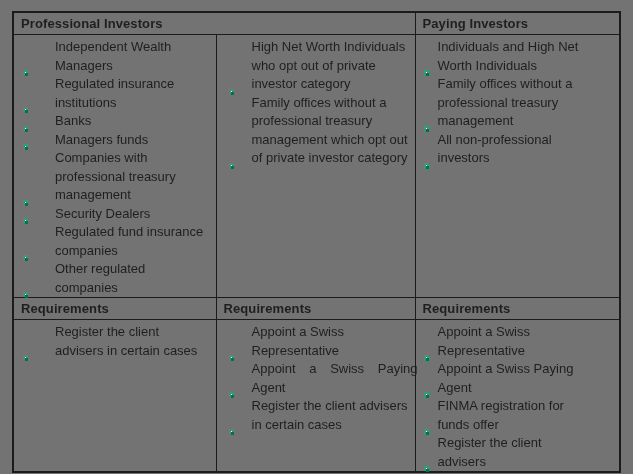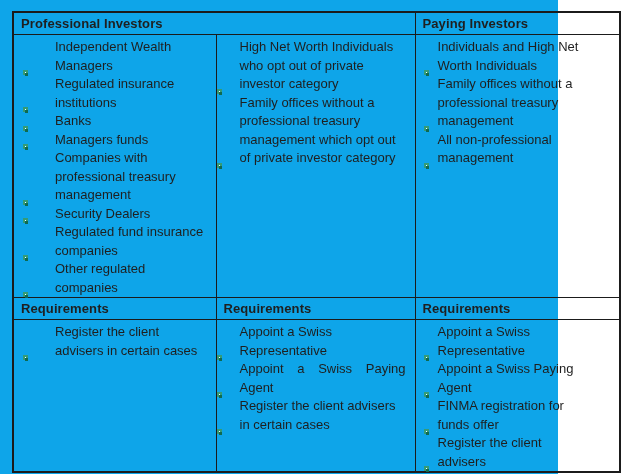--- a/index.html
+++ b/index.html
@@ -4,21 +4,21 @@
 <style>
   :root{
     --bullet-outer:#359B76;
     --bullet-inner:#0F6A50;
     --border:#1b1b1b;
     --text:#1f1f1f;
   }
   *{box-sizing:border-box;margin:0;padding:0;}
   html,body{width:633px;height:474px;background:#ffffff;overflow:hidden;}
   body{font-family:"Liberation Sans","DejaVu Sans",sans-serif;color:var(--text);}
-  .page{position:relative;width:558px;height:474px;background:#0ea5e9;}
+  .page{position:relative;width:633px;height:474px;background:#737373;}
   table.inv{
     position:absolute;left:12px;top:11px;width:609px;
     border-collapse:collapse;table-layout:fixed;
     border:2px solid var(--border);
   }
   table.inv td,table.inv th{
     border:1px solid var(--border);
     vertical-align:top;
     font-size:13px;
     text-align:left;
@@ -44,21 +44,21 @@
   }
   .bullet::after{
     content:"";display:block;
     width:3px;height:3px;margin:1px auto;
     background:var(--bullet-inner);
   }
   .btxt{flex:0 0 auto;}
   
   .c1 .li{padding-left:9px;}
   .c1 .btxt{margin-left:27px;width:150px;}
-  .c2 .li{padding-left:0;}
+  .c2 .li{padding-left:12px;}
   .c2 .btxt{margin-left:18px;width:166px;}
   .c3 .li{padding-left:8px;}
   .c3 .btxt{margin-left:9px;width:148px;}
   .just{text-align:justify;}
 </style>
 </head>
 <body>
 
 <div class="page">
   <table class="inv">
@@ -127,21 +127,21 @@
         <div class="li">
               <span class="bullet"></span>
               <div class="btxt">Individuals and High Net Worth Individuals</div>
             </div>
         <div class="li">
               <span class="bullet"></span>
               <div class="btxt">Family offices without a professional treasury management</div>
             </div>
         <div class="li">
               <span class="bullet"></span>
-              <div class="btxt">All non-professional management</div>
+              <div class="btxt">All non-professional investors</div>
             </div>
       </td>
     </tr>
 
     <tr class="r-req">
       <th class="hcell">
         <span>Requirements</span>
       </th>
       <th class="hcell">
         <span>Requirements</span>

